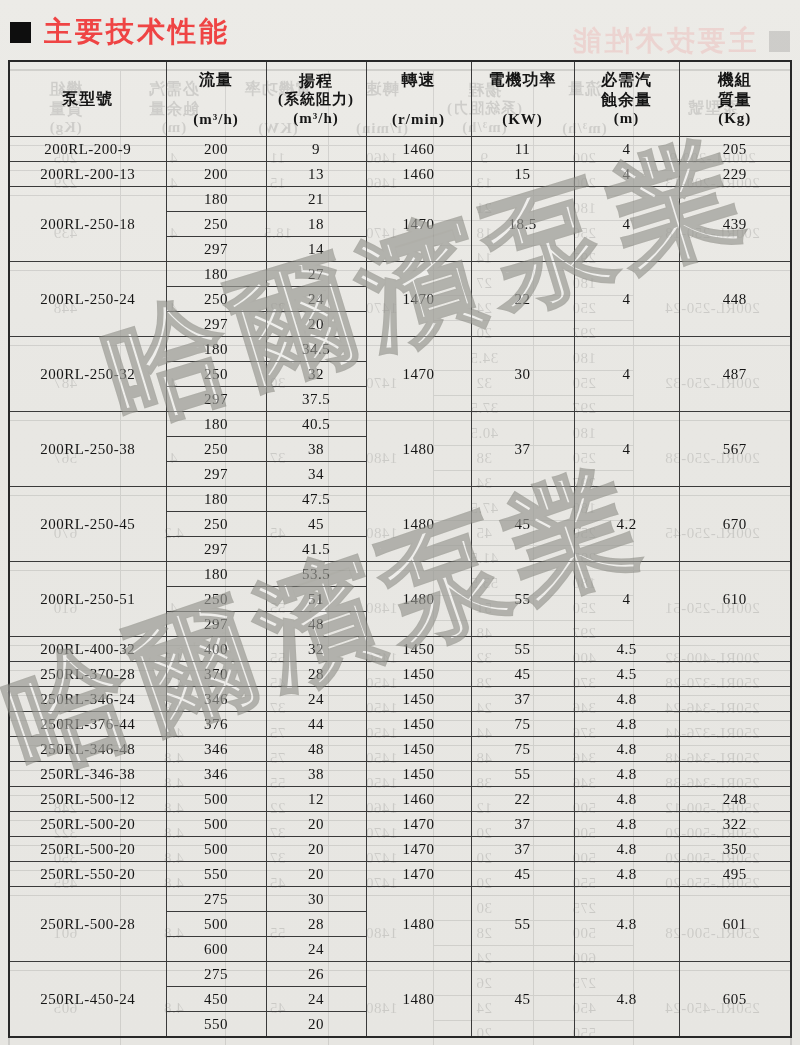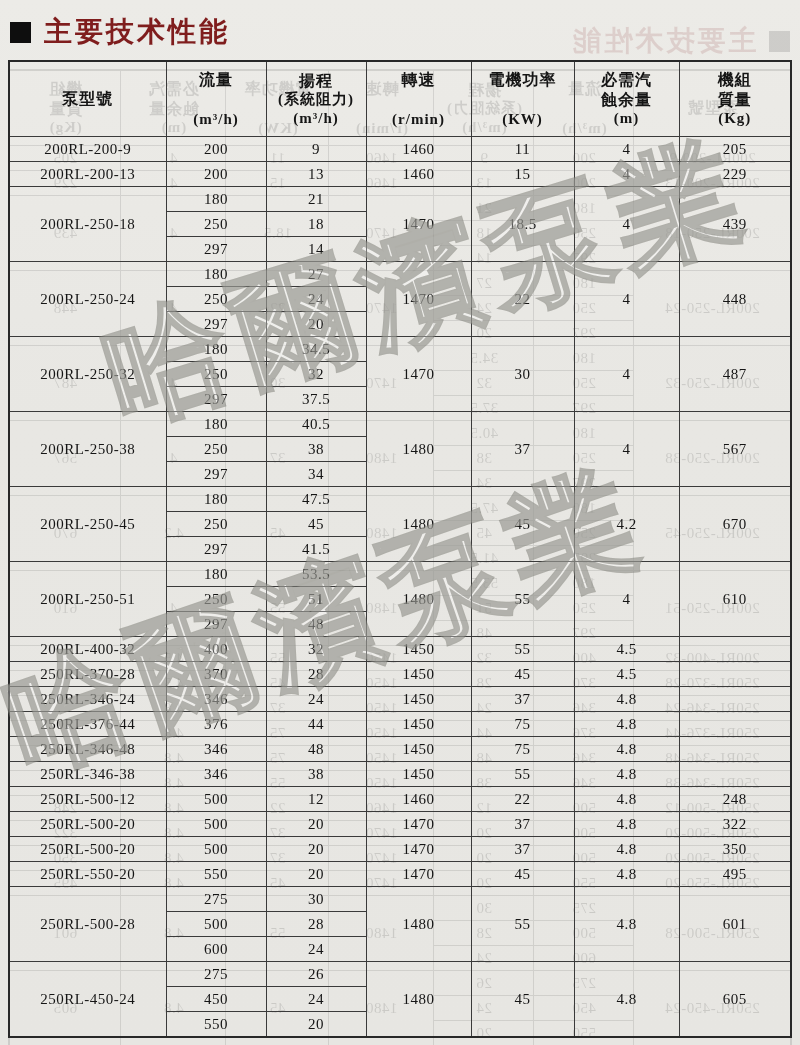--- a/index.html
+++ b/index.html
@@ -12,21 +12,21 @@
   
   .ghost{
     position:absolute;top:9px;left:0;width:100%;z-index:0;
     transform:scaleX(-1);opacity:0.13;filter:blur(0.5px);
     pointer-events:none;
   }
   .title-row{display:flex;align-items:center;gap:13px;padding:13px 0 9px 10px;}
   .square{width:21px;height:21px;background:#0e0e0e;flex:0 0 auto;}
   .title{
     font-family:"Liberation Sans","DejaVu Sans",sans-serif;
-    font-weight:bold;font-size:28px;letter-spacing:3px;color:#7f1d1d;text-align:center;
+    font-weight:bold;font-size:28px;letter-spacing:3px;color:#ef4444;text-align:center;
   }
   table{
     border-collapse:collapse;table-layout:fixed;
     margin-left:8px;width:782px;border:2px solid #282828;background:transparent;
   }
   th,td{
     border:1px solid #3a3a3a;text-align:center;vertical-align:middle;
     padding:0;overflow:hidden;
   }
   thead th{height:74px;font-size:16px;font-weight:bold;letter-spacing:1px;}

